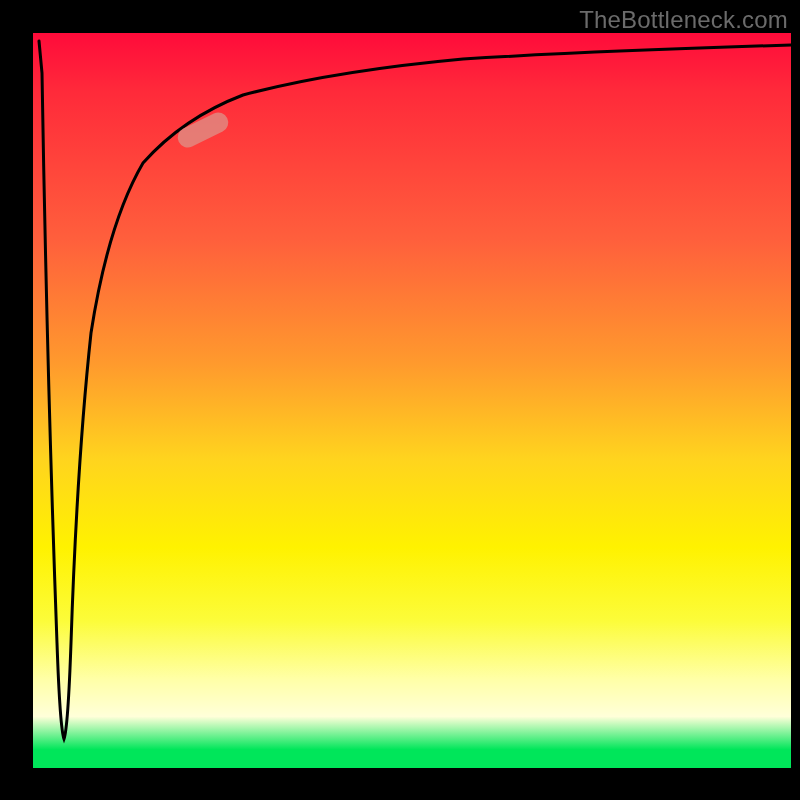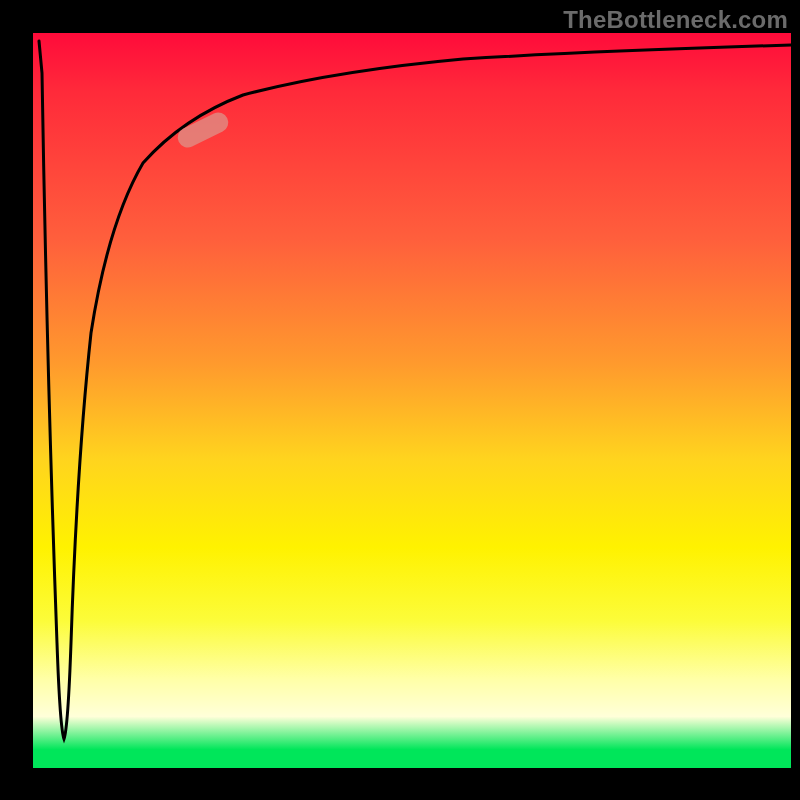--- a/index.html
+++ b/index.html
@@ -39,21 +39,21 @@
       #00e65a 97.5%,
       #00e65a 100%
     );
   }
   .attribution {
     position: absolute;
     top: 6px;
     right: 12px;
     font-family: Arial, Helvetica, sans-serif;
     font-size: 24px;
-    font-weight: 700;
+    font-weight: 400;
     color: #6b6b6b;
     letter-spacing: 0.2px;
   }
   svg.curve-layer {
     position: absolute;
     left: 33px;
     top: 33px;
     width: 758px;
     height: 735px;
     overflow: visible;

